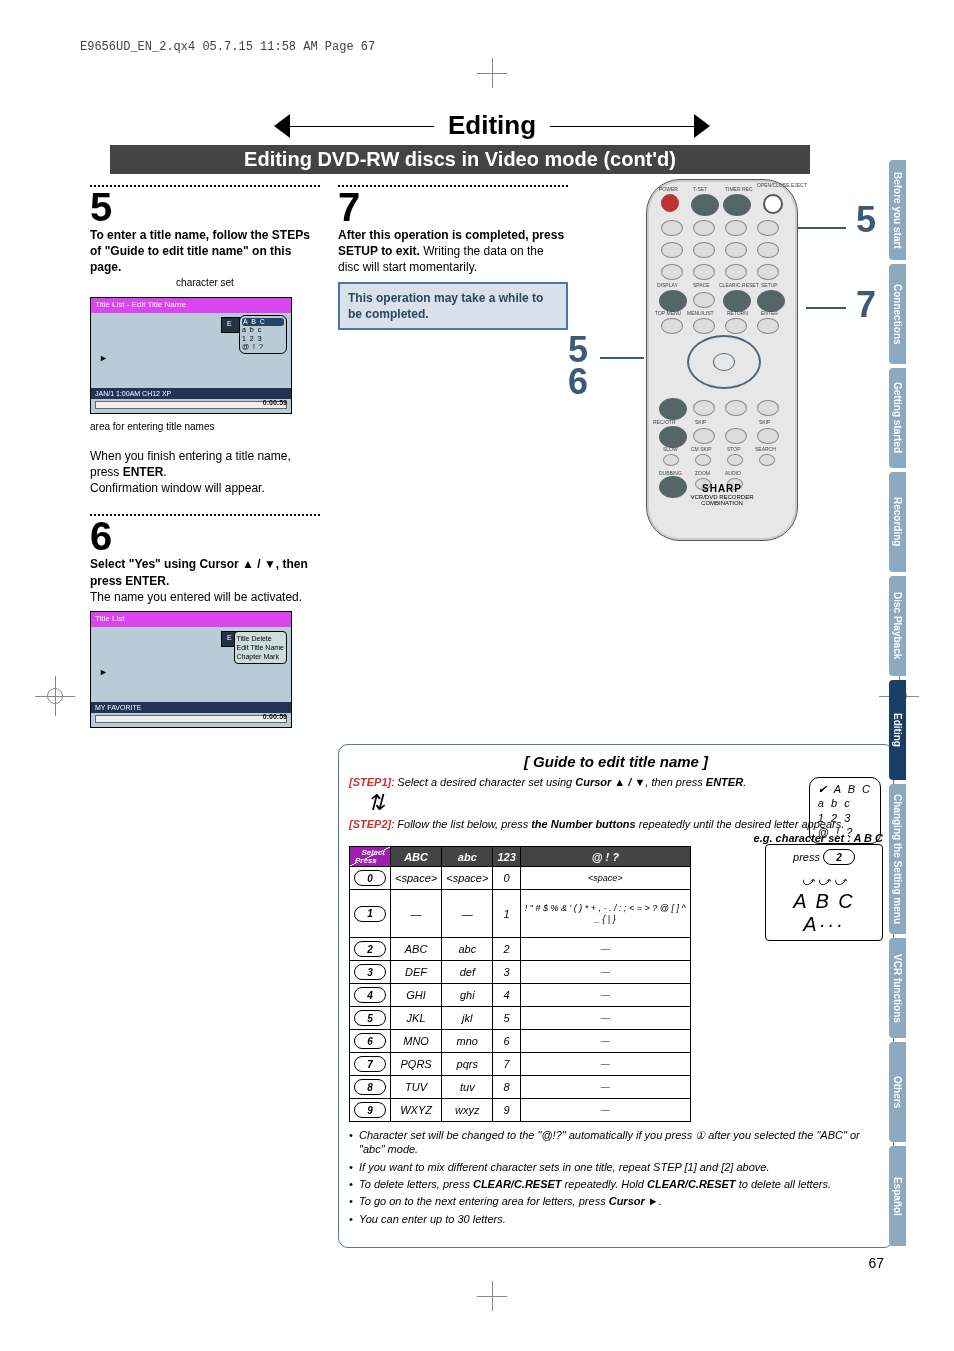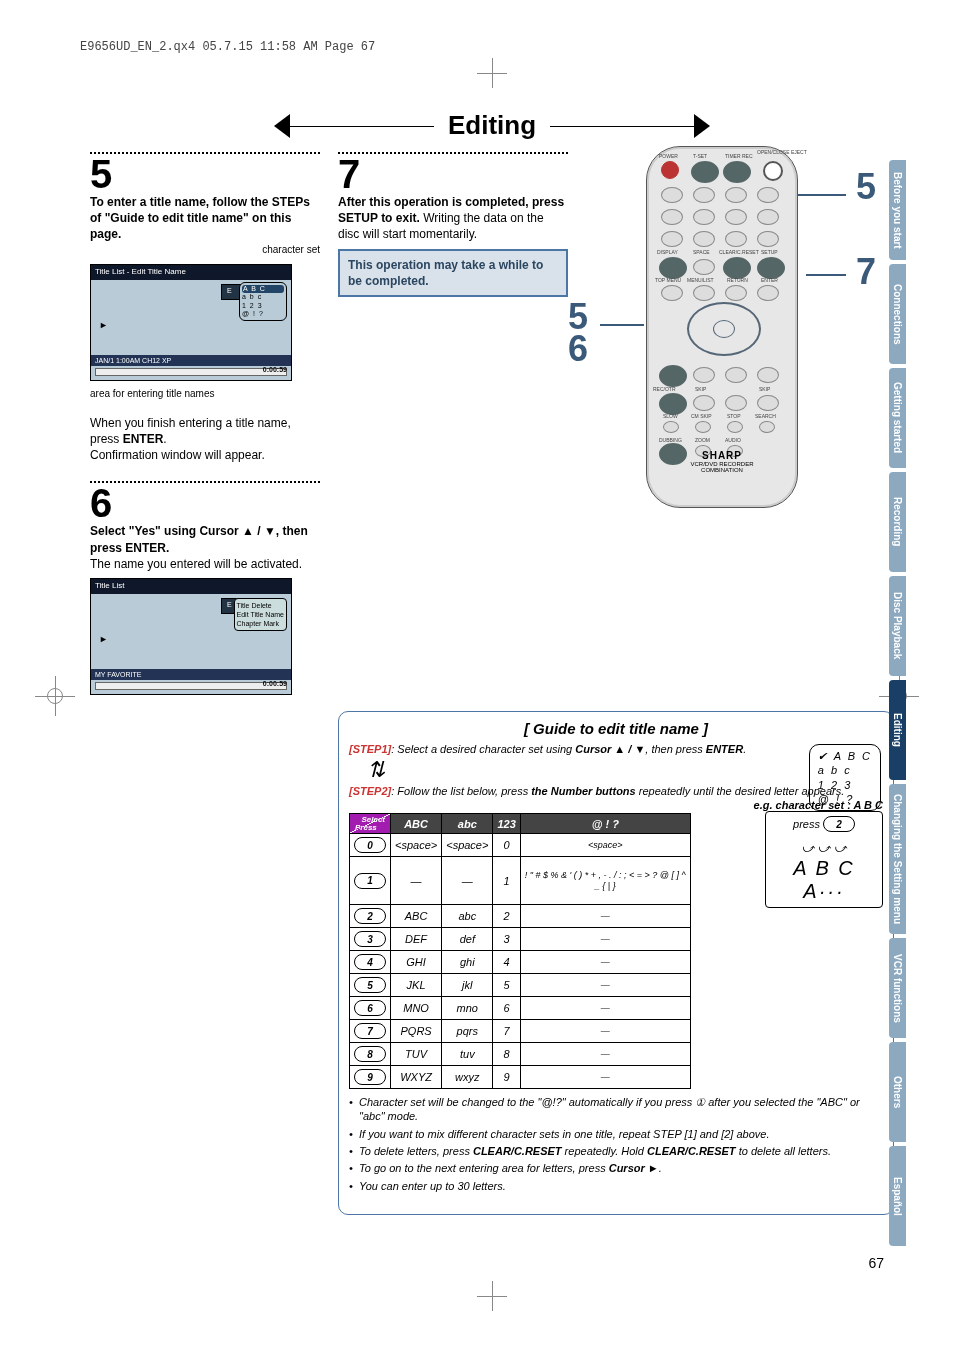--- a/index.html
+++ b/index.html
@@ -106,36 +106,36 @@
     margin-top: 6px;
   }
   
   .osd {
     border: 1px solid #000;
     background: #b9cbd7;
     font-size: 8px;
     width: 200px;
     margin: 6px 0;
   }
-  .osd .osd-title { background:#0f172a; color:#fff; padding:2px 4px; font-size:8px;}
+  .osd .osd-title { background:#d946ef; color:#fff; padding:2px 4px; font-size:8px;}
   .osd .osd-body { position:relative; height:75px; }
   .osd .thumb { position:absolute; right:50px; top:4px; width:18px; height:14px; background:#234; border:1px solid #000;}
   .osd .thumb::after{content:"E"; color:#fff; font-size:7px; position:absolute; left:5px; top:1px;}
   .osd .charsets { position:absolute; right:4px; top:2px; width:42px; font-size:7px; line-height:1.2; border:1px solid #000; border-radius:6px; padding:2px; background:#b9cbd7;}
   .osd .charsets .row1{ color:#fff; background:#246; border-radius:3px; padding:0 1px;}
   .osd .charsets span{ display:block; letter-spacing:1px;}
   .osd .play { position:absolute; left:8px; bottom:24px; font-size:9px;}
   .osd .info { background:#235; color:#fff; padding:1px 4px; font-size:7px;}
   .osd .timeline { position:relative; height:10px; padding:2px 4px;}
   .osd .timeline .bar { height:6px; background:#eee; border:1px solid #666; position:relative;}
   .osd .timeline .time { position:absolute; right:4px; top:-1px; font-size:7px; font-weight:bold;}
   .osd .side-menu{ position:absolute; right:4px; top:4px; font-size:7px; line-height:1.3; border:1px solid #000; border-radius:4px; padding:2px; background:#cdd;}
   .osd .side-menu div{ white-space:nowrap;}
   .caption-arrow {
-    display:flex; flex-direction:column; align-items:flex-end; font-size:10px; gap:0;
+    display:flex; flex-direction:column; align-items:center; font-size:10px; gap:0;
   }
   .caption-arrow .lab { margin-bottom:2px;}
   .caption-arrow2 { font-size:10px; text-align:left; margin-top:2px;}
   
   .guide-box {
     border: 1px solid #4b76a5;
     border-radius: 10px;
     padding: 8px 10px 10px 10px;
     margin-top: 10px;
     font-size: 11px;
@@ -264,20 +264,21 @@
       <div class="c1"></div>
       <div class="c2"></div>
       <div class="ring"></div>
     </div>
 
   <div class="title-bar">
     <div class="arrow left"></div>
     <h1>Editing</h1>
     <div class="arrow right"></div>
   </div>
+  <div class="subtitle-bar">Editing DVD-RW discs in Video mode (cont'd)</div>
 
   <div class="columns">
 
     <div class="col">
       <div class="dotted"></div>
       <div class="step-num">5</div>
       <div class="step-body">
         <b>To enter a title name, follow the STEPs of "Guide to edit title name" on this page.</b>
         <div class="caption-arrow">
           <span class="lab">character set</span>

